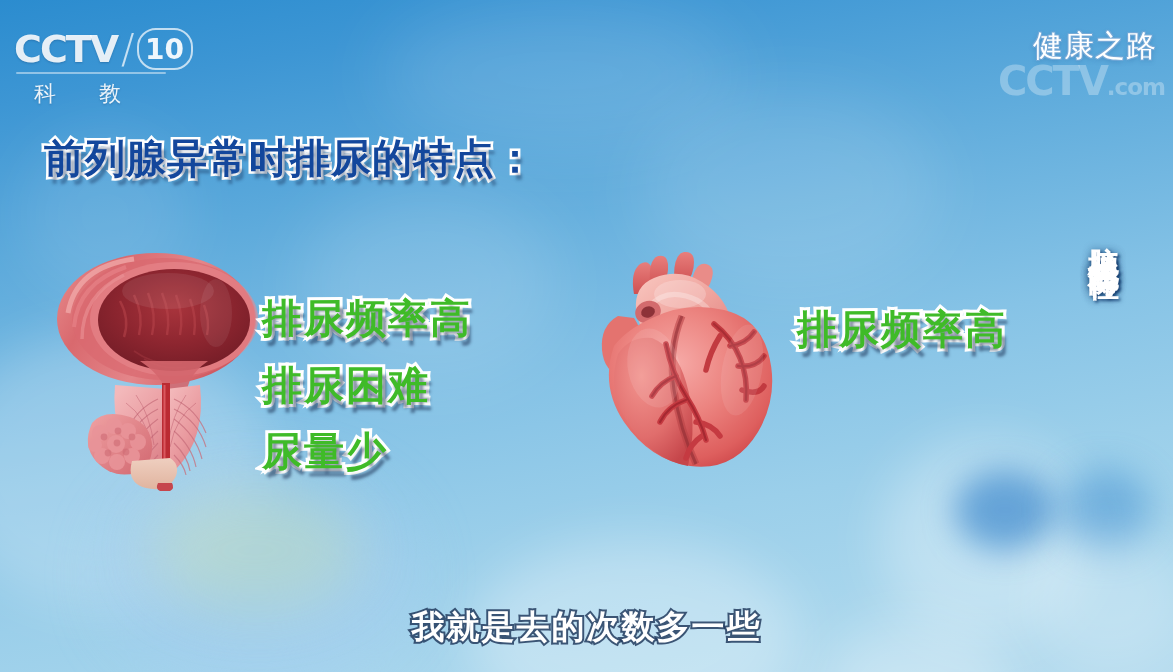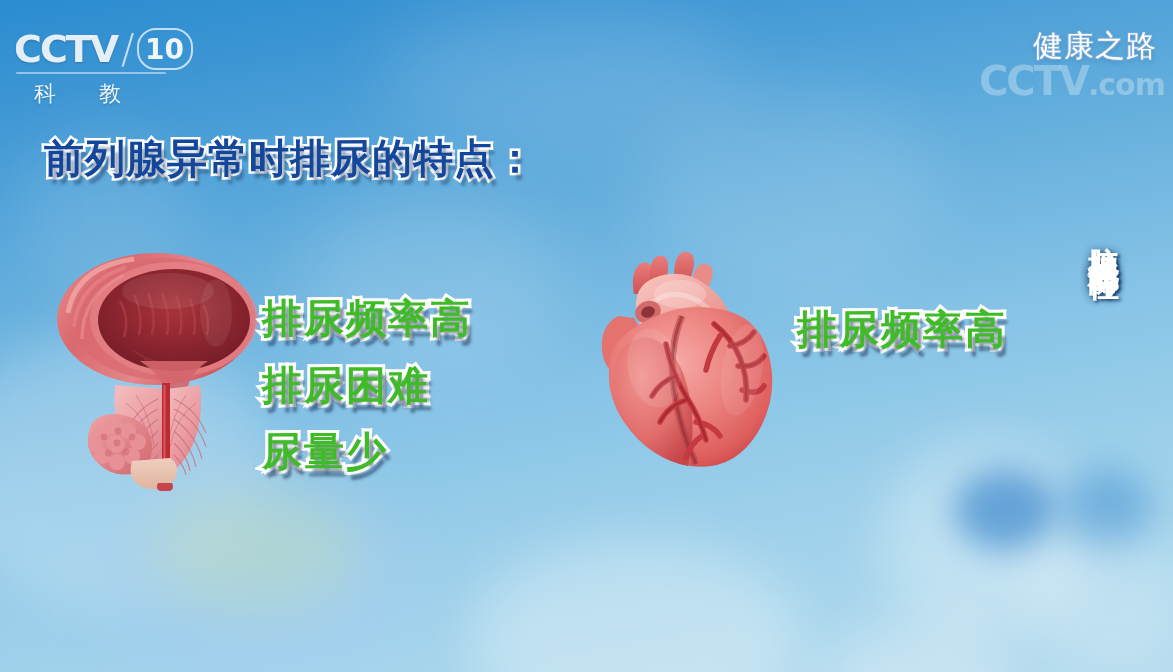--- a/index.html
+++ b/index.html
@@ -102,21 +102,21 @@
   #cctv-watermark {
     position: absolute;
     right: 8px; top: 58px;
     font-size: 40px;
     font-weight: bold;
     letter-spacing: -2px;
     color: rgba(255,255,255,0.30);
     font-family: "DejaVu Sans", "Liberation Sans", sans-serif;
   }
   #cctv-watermark .wm-com {
-    font-size: 30px;
+    font-size: 23px;
     letter-spacing: -1px;
     text-align: right;
   }
 
   
   .heading {
     position: absolute;
     font-size: 40px;
     font-weight: bold;
     letter-spacing: 1px;
@@ -415,14 +415,15 @@
       <ellipse cx="62" cy="118" rx="26" ry="40" fill="#ffffff" opacity="0.10" transform="rotate(-12 62 118)"></ellipse>
       <ellipse cx="150" cy="120" rx="20" ry="46" fill="#ffffff" opacity="0.09" transform="rotate(10 150 120)"></ellipse>
       <ellipse cx="88" cy="44" rx="26" ry="14" fill="#ffffff" opacity="0.22"></ellipse>
     </svg>
   </div>
 
   <div class="green-line" id="g-r1">排尿频率高</div>
 
   <div id="side-title">脑梗也能防得住</div>
 
+  <div id="subtitle">我就是去的次数多一些</div>
 
 </div>
 
 </body></html>

